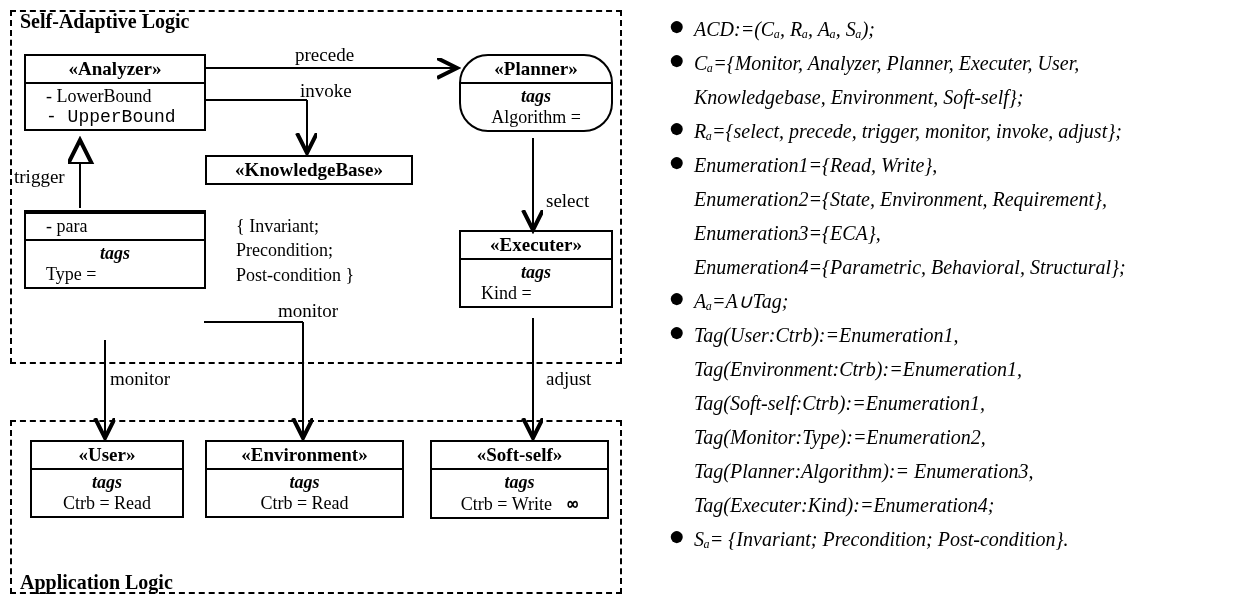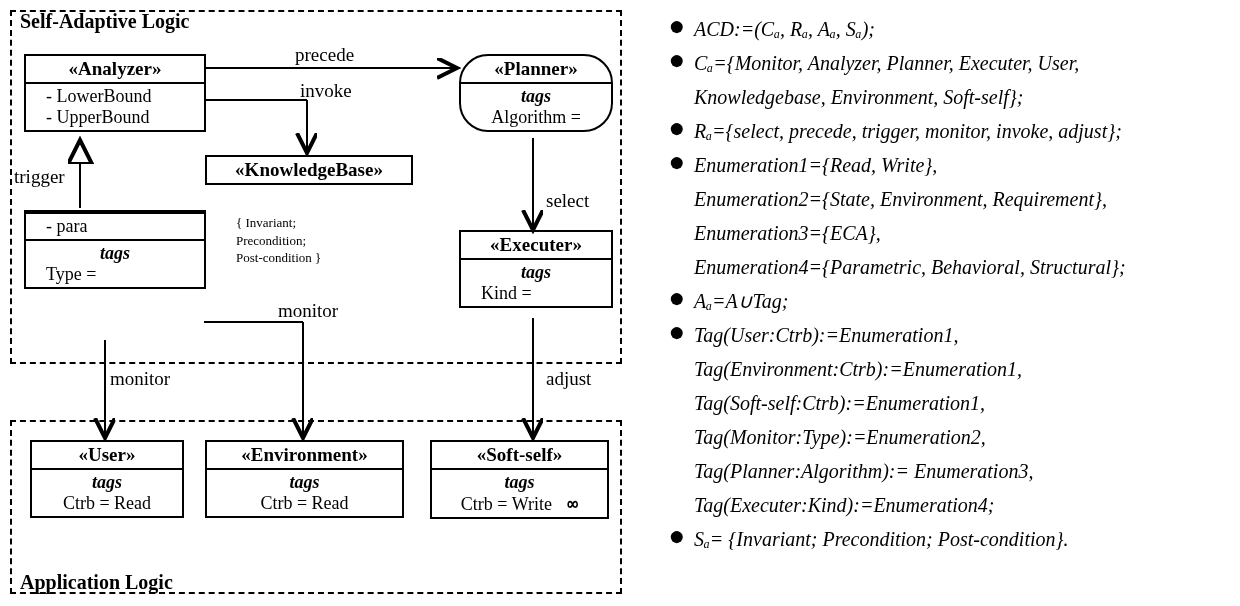--- a/index.html
+++ b/index.html
@@ -12,21 +12,21 @@
 
   
   .group{position:absolute;border:2px dashed #000;}
   .group .title{position:absolute;left:6px;font-weight:bold;font-size:20px;padding:0 2px;}
 
   
   .box{position:absolute;border:2px solid #000;background:#fff;text-align:center;}
   .sec{border-top:2px solid #000;text-align:left;padding:2px 20px;font-size:18px;}
   .hdr{font-weight:bold;font-size:19px;padding:2px 20px;}
   .tagword{font-style:italic;font-weight:bold;}
-  .free{position:absolute;font-size:13px;}
+  .free{position:absolute;font-size:18px;}
 
   
   svg.links{position:absolute;left:0;top:0;}
   .lbl{position:absolute;font-size:19px;background:transparent;}
 
   .asc{font-family:monospace;font-weight:bold;}
 </style>
 </head>
 <body>
 
@@ -37,21 +37,21 @@
     <div class="group" style="left:0px;top:0px;width:608px;height:350px;">
       <div class="title" style="top:-2px;">Self-Adaptive Logic</div>
     </div>
     <div class="group" style="left:0px;top:410px;width:608px;height:170px;">
       <div class="title" style="bottom:-2px;">Application Logic</div>
     </div>
 
     <div class="box" style="left:14px;top:44px;width:178px;">
       <div class="hdr">«Analyzer»</div>
       <div class="sec">-   LowerBound</div>
-      <div class="sec" style="border-top:none;margin-top:-4px;">-   UpperBound</div>
+      <div class="sec" style="border-top:none;margin-top:-4px;font-family:Liberation Mono, monospace;">-   UpperBound</div>
     </div>
 
     <div class="box" style="left:449px;top:44px;width:150px;border-radius:29px;">
       <div class="hdr">«Planner»</div>
       <div class="sec" style="text-align:center;">
         <span class="tagword">tags</span><br>
         <span>Algorithm =</span>
       </div>
     </div>
 

